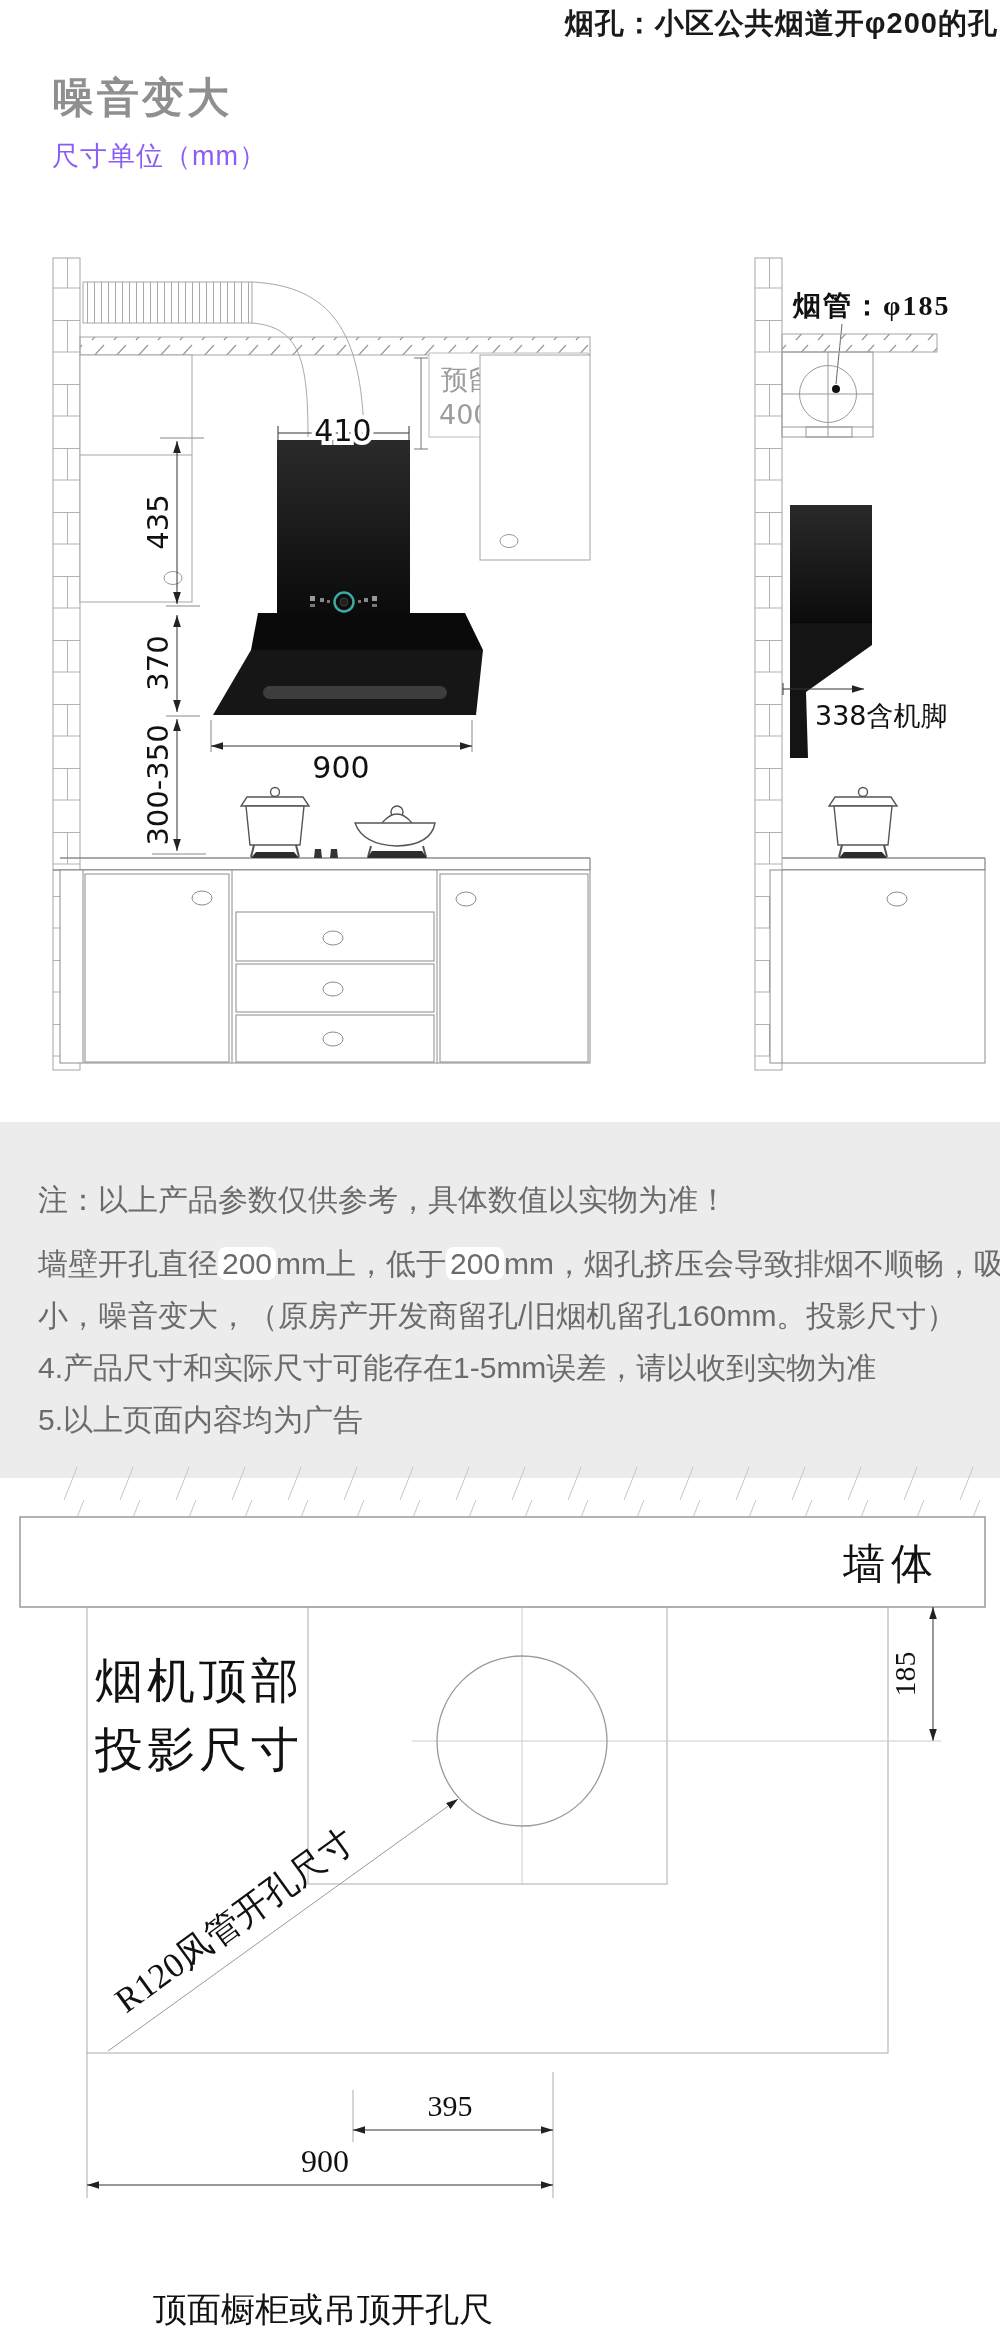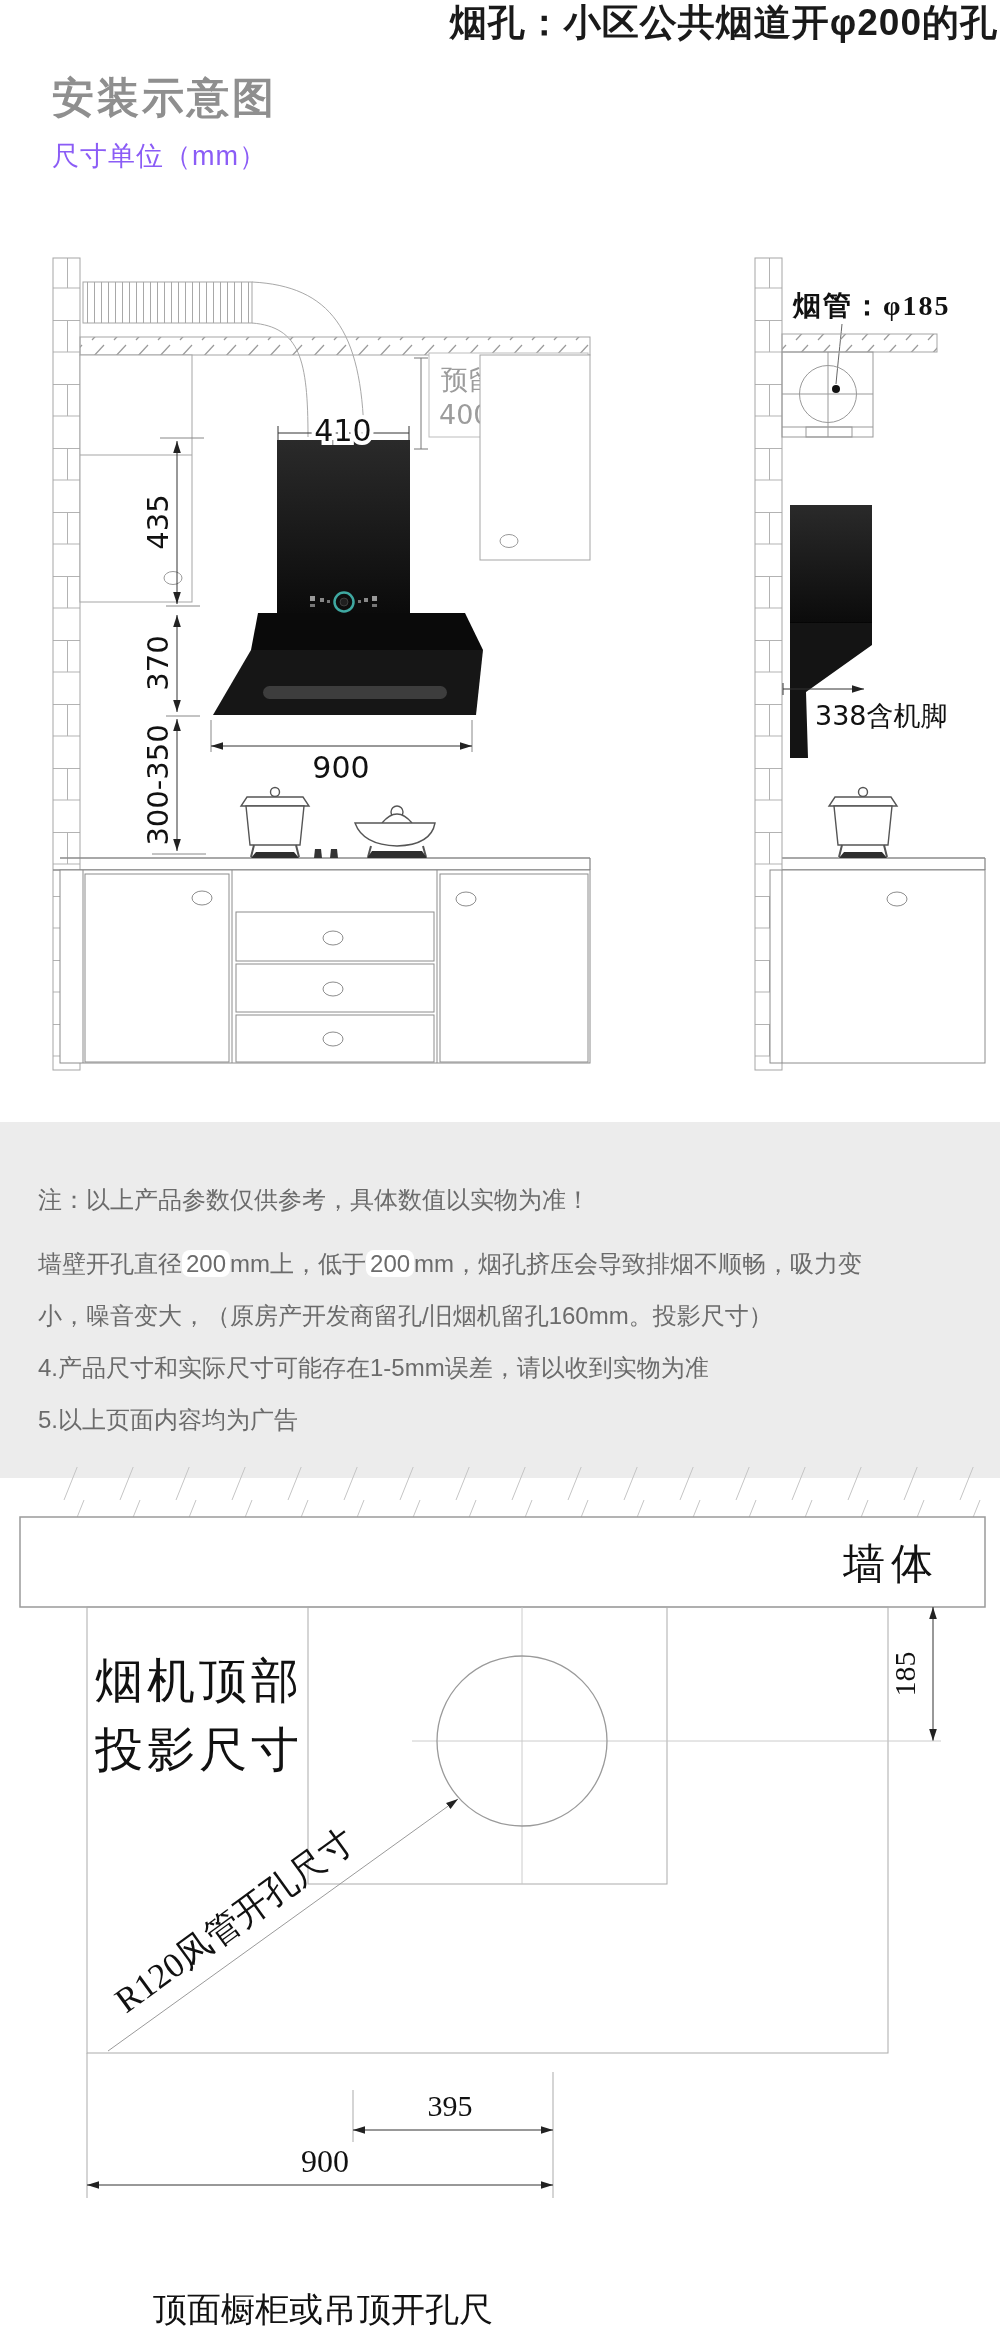--- a/index.html
+++ b/index.html
@@ -1,46 +1,46 @@
 <!DOCTYPE html>
 <html><head>
 <meta charset="utf-8">
 <style>
   html,body{margin:0;padding:0;background:#fff;}
   #page{position:relative;width:1000px;height:2336px;background:#fff;overflow:hidden;
         font-family:"Liberation Sans","DejaVu Sans",sans-serif;}
   .abs{position:absolute;}
   
-  #corner-note{right:2px;top:8px;text-align:right;font-size:37px;line-height:30px;
+  #corner-note{right:2px;top:8px;text-align:right;font-size:29px;line-height:30px;
                font-weight:700;color:#1a1a1a;letter-spacing:1px;}
   #title{left:52px;top:70px;font-size:42px;font-weight:700;color:#8f8f8f;letter-spacing:3px;}
   #subtitle{left:52px;top:138px;font-size:27px;color:#8b5cf6;letter-spacing:1px;}
   
   #notes{left:0;top:1122px;width:1000px;height:356px;background:#ececec;box-sizing:border-box;
-         padding:52px 30px 0 38px;color:#6b6b6b;font-size:24px;line-height:52px;}
+         padding:52px 30px 0 38px;color:#6b6b6b;font-size:30px;line-height:52px;}
   #notes .nline{white-space:nowrap;}
   #notes .first{margin-bottom:12px;}
   #notes .hl{background:#fff;padding:0 4px;border-radius:8px;}
   
   #caption{left:138px;top:2243px;width:370px;text-align:center;
            font-family:"Liberation Serif","DejaVu Serif",serif;
            font-size:34px;color:#111;margin-top:44px;}
   svg{position:absolute;left:0;}
   .tserif{font-family:"Liberation Serif","DejaVu Serif",serif;}
   .tsans{font-family:"DejaVu Sans","Liberation Sans",sans-serif;}
 </style>
 </head>
 <body>
 
 <div id="page">
 
   <div id="corner-note" class="abs">
     <div>烟孔：小区公共烟道开φ200的孔</div>
   </div>
-  <div id="title" class="abs">安装示意图</div>
+  <div id="title" class="abs">噪音变大</div>
   <div id="subtitle" class="abs">尺寸单位（mm）</div>
 
   <svg style="top:250px" width="1000" height="830" viewBox="0 250 1000 830">
     <defs>
       <pattern id="brick" patternUnits="userSpaceOnUse" width="27" height="64">
         <rect width="27" height="64" fill="#fff"></rect>
         <path d="M0,0.5 H27 M0,32 H27 M13.5,0 V32" stroke="#b3b3b3" stroke-width="1" fill="none"></path>
       </pattern>
       <pattern id="vs" patternUnits="userSpaceOnUse" width="7" height="41">
         <path d="M3.5,0 V41" stroke="#a8a8a8" stroke-width="1"></path>

